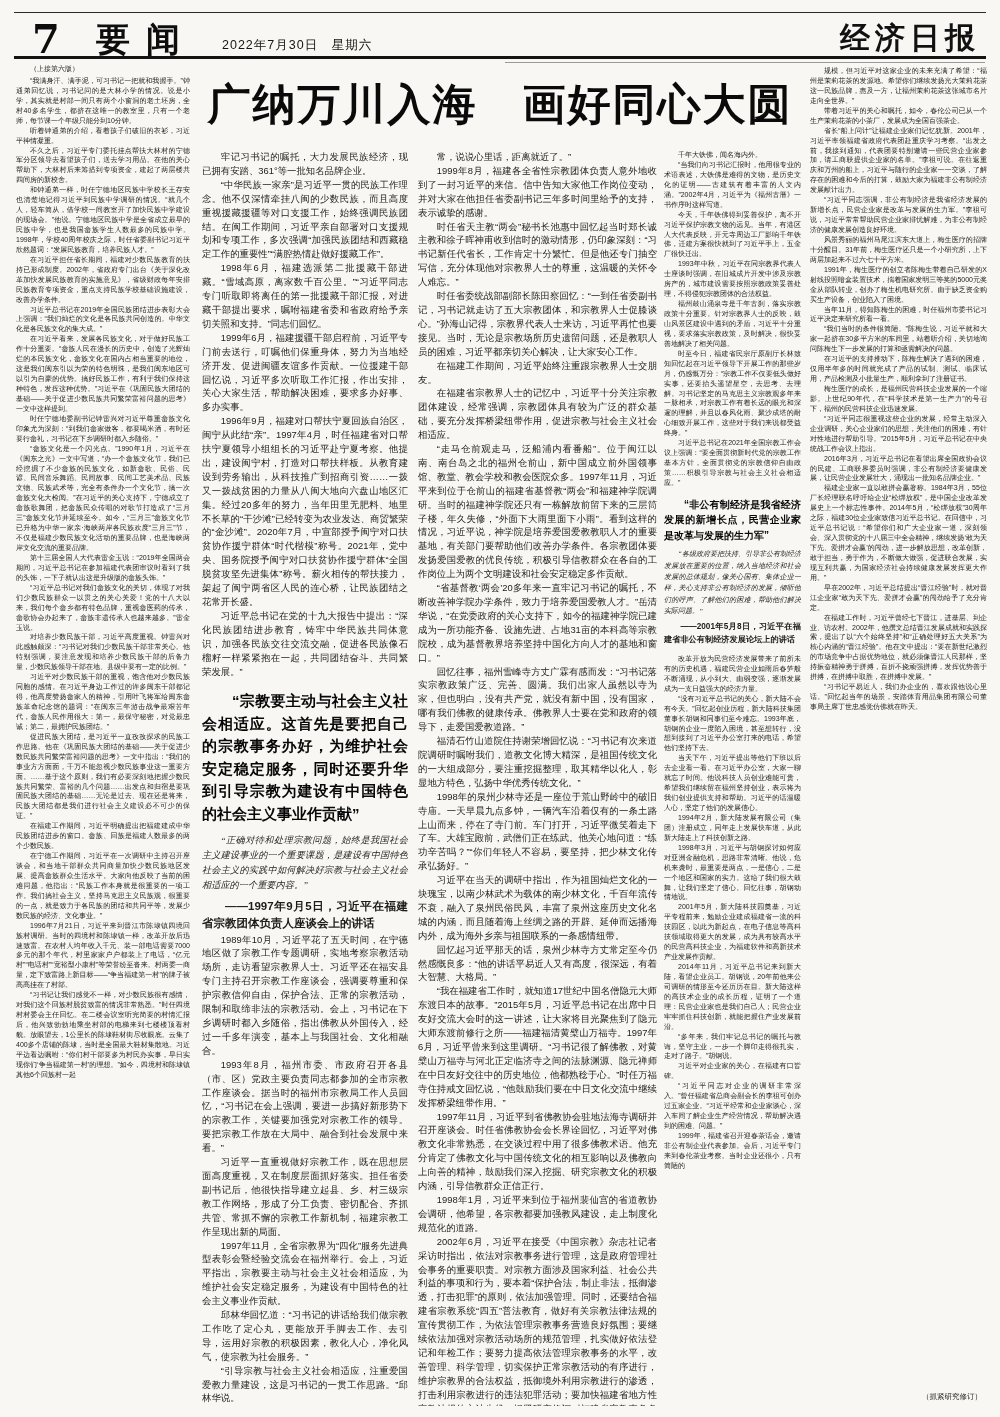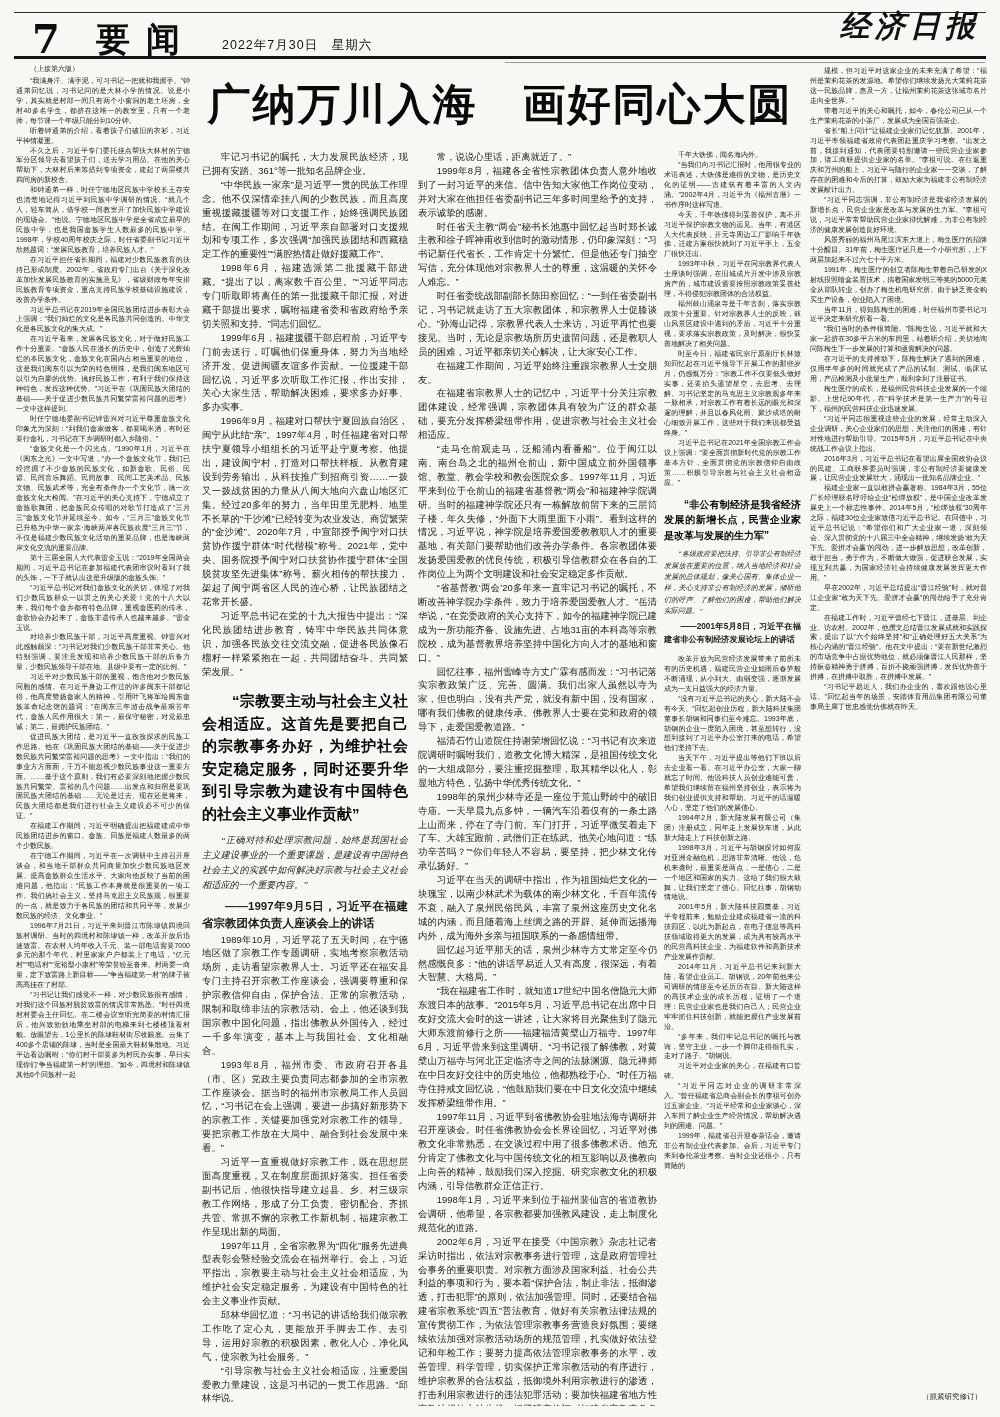--- a/index.html
+++ b/index.html
@@ -11,22 +11,22 @@
   }
   .rule-top   { position:absolute; left:14px; right:14px; top:12px;  height:1px; background:#2a2a2a; }
   .rule-head  { position:absolute; left:14px; right:14px; top:56px;  height:3px; background:#141414; }
   .rule-sub   { position:absolute; left:505px; right:15px; top:62px; height:1px; background:#9a9a96; }
 
   .page-num   { position:absolute; left:32px; top:15px; font-family:"DejaVu Serif",serif;
                 font-size:40px; font-weight:bold; color:#0d0d0d; }
   .section    { position:absolute; left:96px; top:17px; font-size:34px; font-weight:900;
                 letter-spacing:16px; color:#0d0d0d; }
   .date-line  { position:absolute; left:222px; top:37px; font-size:12.5px; color:#141414; letter-spacing:1px; }
-  .masthead   { position:absolute; right:20px; top:6px; font-family:"DejaVu Serif",serif;
-                font-style:italic; font-weight:bold; font-size:30px; letter-spacing:5px; color:#111; }
+  .masthead   { position:absolute; right:20px; top:18px; font-family:"DejaVu Serif",serif;
+                font-weight:bold; font-size:30px; letter-spacing:5px; color:#111; }
 
   .headline   { position:absolute; left:198px; top:72px; width:604px; height:66px;
                 display:flex; align-items:center; justify-content:center;
                 font-size:43px; font-weight:900; letter-spacing:2px; color:#0a0a0a; white-space:nowrap; }
 
   .band { position:absolute; overflow:hidden; text-align:justify; }
   .band p { text-indent:2em; text-align:justify; }
 
   .col1   { left:16px;  top:64px;  width:174px; height:1342px; font-size:7px;  line-height:1.42; }
   .band-b { left:202px; top:150px; width:206px; height:1256px; font-size:9.4px; line-height:1.48; }
@@ -84,30 +84,30 @@
       <p>在宁德工作期间，习近平在一次调研中主持召开座谈会，和当地干部群众共同商量加快少数民族地区发展、提高畲族群众生活水平。大家向他反映了当前的困难问题，他指出：“民族工作本身就是很重要的一项工作。我们搞社会主义，坚持马克思主义民族观，很重要的一点，就是致力于各民族的团结和共同平等，发展少数民族的经济、文化事业。”</p>
       <p>1996年7月21日，习近平来到晋江市陈埭镇四境回族村调研。当时的四境村和陈埭镇一样，改革开放后迅速致富。在农村人均年收入千元、装一部电话需要7000多元的那个年代，村里家家户户都装上了电话，“亿元村”“电话村”“宽裕型小康村”等荣誉纷至沓来。村两委一商量，定下致富路上新目标——“争当福建第一村”的牌子被高高挂在了村部。</p>
       <p>“习书记让我们感觉不一样，对少数民族很有感情，对我们这个回族村脱贫致富的情况非常熟悉。”时任四境村村委会主任回忆。在二楼会议室听完简要的村情汇报后，他兴致勃勃地乘坐村部的电梯来到七楼楼顶看村貌。放眼望去，1公里长的陈埭鞋材街尽收眼底。云集了400多个店铺的陈埭，当时是全国最大鞋材集散地。习近平边看边嘱咐：“你们村干部要多为村民办实事，早日实现你们‘争当福建第一村’的理想。”如今，四境村和陈埭镇其他6个回族村一起</p>
     </div>
 </div>
 
 <div class="band band-b">
   <div>
       <p>牢记习书记的嘱托，大力发展民族经济，现已拥有安踏、361°等一批知名品牌企业。</p>
       <p>“中华民族一家亲”是习近平一贯的民族工作理念。他不仅深情牵挂八闽的少数民族，而且高度重视援藏援疆等对口支援工作，始终强调民族团结。在闽工作期间，习近平亲自部署对口支援规划和专项工作，多次强调“加强民族团结和西藏稳定工作的重要性”“满腔热情赴做好援藏工作”。</p>
-      <p>1998年6月，福建选派第二批援藏干部进藏。“提出了以，离家数千百公里。”“习近平同志专门听取即将离任的第一批援藏干部汇报，对进藏干部提出要求，嘱咐福建省委和省政府给予亲切关照和支持。”同志们回忆。</p>
+      <p>1998年6月，福建选派第二批援藏干部进藏。“雪域高原，离家数千百公里。”“习近平同志专门听取即将离任的第一批援藏干部汇报，对进藏干部提出要求，嘱咐福建省委和省政府给予亲切关照和支持。”同志们回忆。</p>
       <p>1999年6月，福建援疆干部启程前，习近平专门前去送行，叮嘱他们保重身体，努力为当地经济开发、促进闽疆友谊多作贡献。一位援建干部回忆说，习近平多次听取工作汇报，作出安排，关心大家生活，帮助解决困难，要求多办好事、多办实事。</p>
       <p>1996年9月，福建对口帮扶宁夏回族自治区，闽宁从此结“亲”。1997年4月，时任福建省对口帮扶宁夏领导小组组长的习近平赴宁夏考察。他提出，建设闽宁村，打造对口帮扶样板。从教育建设到劳务输出，从科技推广到招商引资……一拨又一拨战贫困的力量从八闽大地向六盘山地区汇集。经过20多年的努力，当年田里无肥料、地里不长草的“干沙滩”已经转变为农业发达、商贸繁荣的“金沙滩”。2020年7月，中宣部授予闽宁对口扶贫协作援宁群体“时代楷模”称号。2021年，党中央、国务院授予闽宁对口扶贫协作援宁群体“全国脱贫攻坚先进集体”称号。薪火相传的帮扶接力，架起了闽宁两省区人民的连心桥，让民族团结之花常开长盛。</p>
       <p>习近平总书记在党的十九大报告中提出：“深化民族团结进步教育，铸牢中华民族共同体意识，加强各民族交往交流交融，促进各民族像石榴籽一样紧紧抱在一起，共同团结奋斗、共同繁荣发展。”</p>
     </div>
   <p class="pq-big-b">“宗教要主动与社会主义社会相适应。这首先是要把自己的宗教事务办好，为维护社会安定稳定服务，同时还要升华到引导宗教为建设有中国特色的社会主义事业作贡献”</p>
   <p class="pq-kai-b">“正确对待和处理宗教问题，始终是我国社会主义建设事业的一个重要课题，是建设有中国特色社会主义的实践中如何解决好宗教与社会主义社会相适应的一个重要内容。”</p>
   <p class="pq-attr-b">——1997年9月5日，习近平在福建省宗教团体负责人座谈会上的讲话</p>
   <div>
-      <p>1989年10月，习近平花了五天时间，在宁德地区做了宗教工作专题调研，实地考察宗教活动场所，走访看望宗教界人士。习近平还在福安县专门主持召开宗教工作座谈会，强调要尊重和保护宗教信仰自由，保护合法、正常的宗教活动，限制和取缔非法的宗教活动。会上，他还谈到我国宗教中国化问题，指出佛教从外国传入，经过一千多年演变，基本上与我国社会、文化相融合。</p>
+      <p>1989年10月，习近平花了五天时间，在宁德地区做了宗教工作专题调研，实地考察宗教活动场所，走访看望宗教界人士。习近平还在福安县专门主持召开宗教工作座谈会，强调要尊重和保护宗教信仰自由，保护合法、正常的宗教活动，限制和取缔非法的宗教活动。会上，习书记在下乡调研时都入乡随俗，指出佛教从外国传入，经过一千多年演变，基本上与我国社会、文化相融合。</p>
       <p>1993年8月，福州市委、市政府召开各县（市、区）党政主要负责同志都参加的全市宗教工作座谈会。据当时的福州市宗教局工作人员回忆，“习书记在会上强调，要进一步搞好新形势下的宗教工作，关键要加强党对宗教工作的领导。要把宗教工作放在大局中、融合到社会发展中来看。”</p>
       <p>习近平一直重视做好宗教工作，既在思想层面高度重视，又在制度层面抓好落实。担任省委副书记后，他很快指导建立起县、乡、村三级宗教工作网络，形成了分工负责、密切配合、齐抓共管、常抓不懈的宗教工作新机制，福建宗教工作呈现出新的局面。</p>
       <p>1997年11月，全省宗教界为“四化”服务先进典型表彰会暨经验交流会在福州举行。会上，习近平指出，宗教要主动与社会主义社会相适应，为维护社会安定稳定服务，为建设有中国特色的社会主义事业作贡献。</p>
       <p>邱林华回忆道：“习书记的讲话给我们做宗教工作吃了定心丸，更能放开手脚去工作、去引导，运用好宗教的积极因素，教化人心，净化风气，使宗教为社会服务。”</p>
       <p>“引导宗教与社会主义社会相适应，注重爱国爱教力量建设，这是习书记的一贯工作思路。”邱林华说。</p>
     </div>
 </div>
 
 <div class="band band-c">
   <div>

